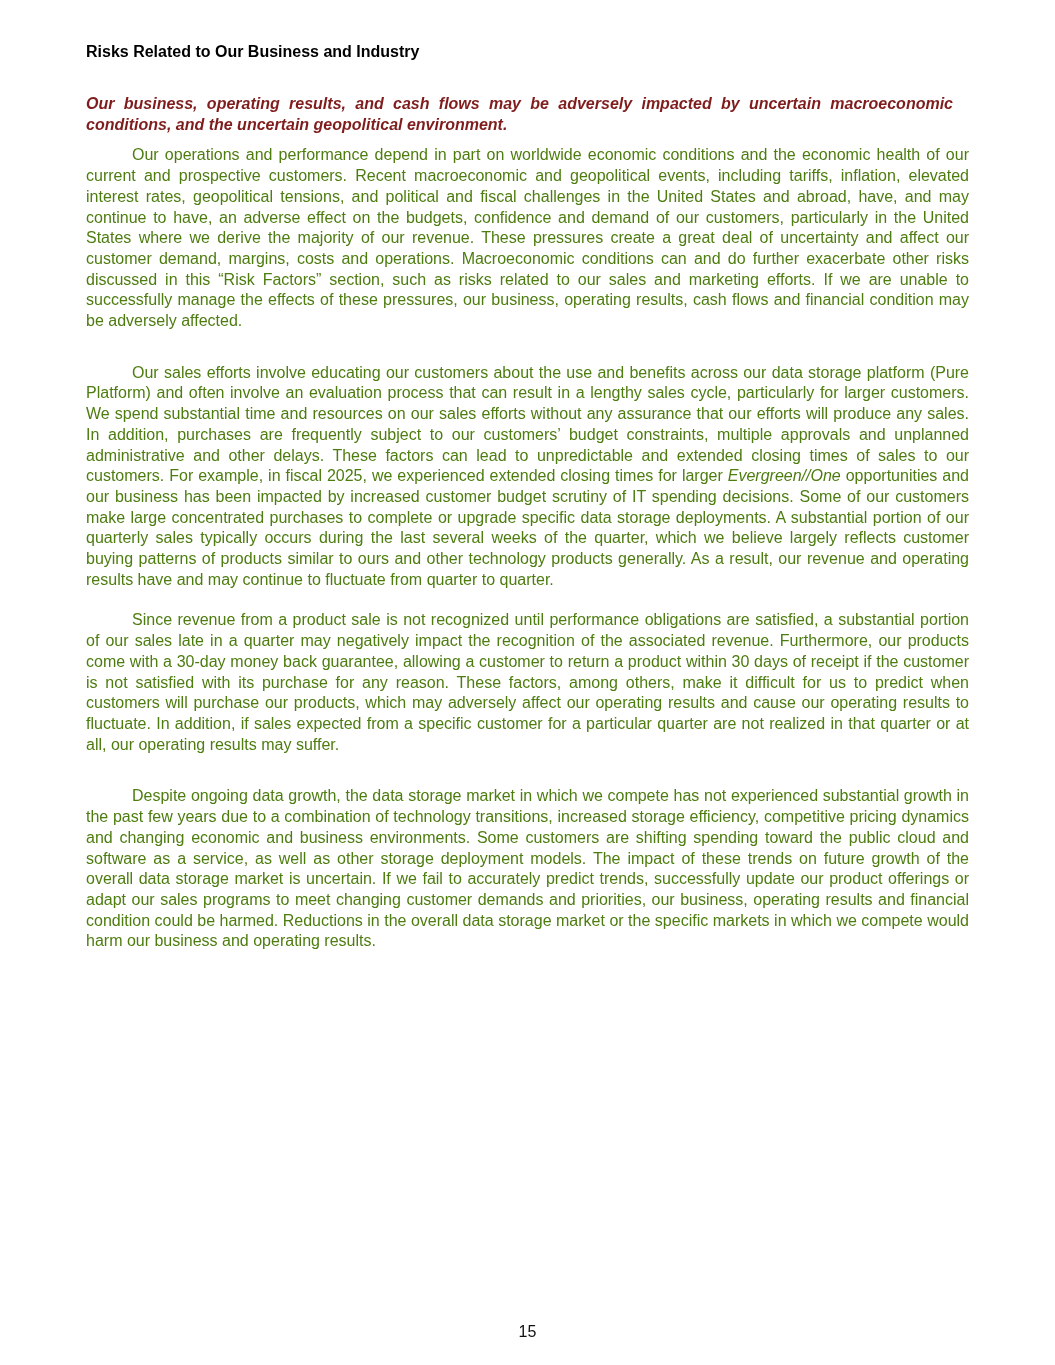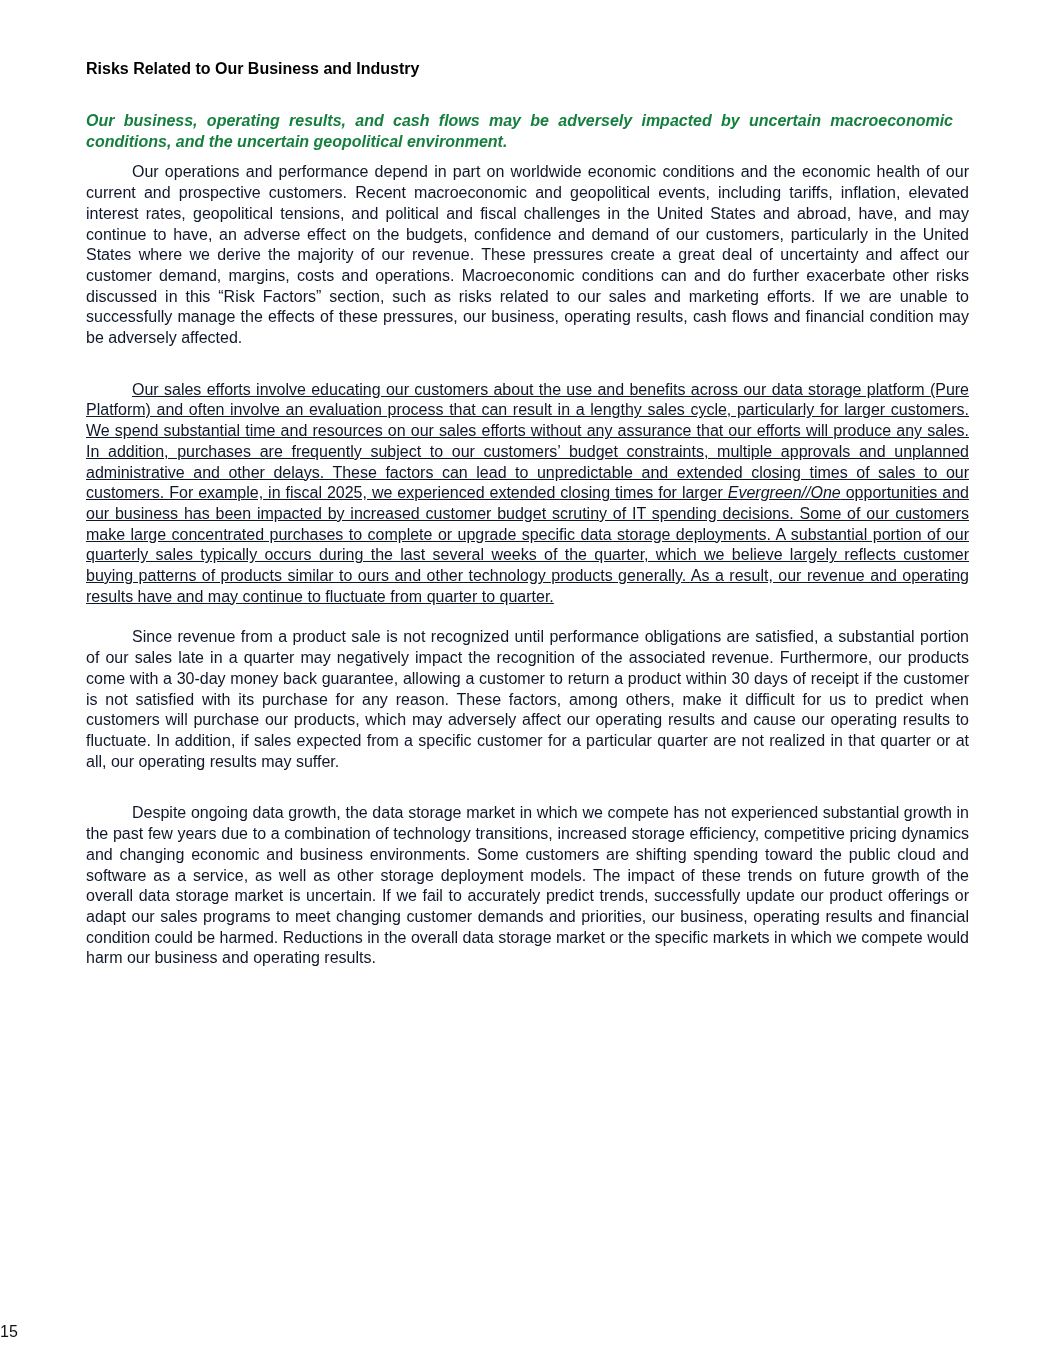--- a/index.html
+++ b/index.html
@@ -7,56 +7,57 @@
     width: 1055px;
     height: 1365px;
     position: relative;
     font-family: "Liberation Sans", sans-serif;
     color: #333333;
     overflow: hidden;
   }
   .page {
     position: absolute;
     left: 86px;
-    top: 59px;
+    top: 42px;
     width: 883px;
   }
   .section-title {
     font-weight: bold;
     font-size: 16px;
     line-height: 20px;
     color: #000000;
     margin: 0 0 32px 0;
   }
   .risk-heading {
     font-weight: bold;
     font-style: italic;
     font-size: 16px;
     line-height: 20.7px;
-    color: #15803d;
+    color: #7f1d1d;
     text-align: justify;
     text-align-last: left;
     margin: 0 16px 10px 0;
   }
   .para {
     font-size: 16px;
     line-height: 20.7px;
     text-align: justify;
     text-indent: 46px;
     margin: 0;
-    color: #0f172a;
+    color: #4d7c0f;
   }
   .gap-after-para { margin-bottom: 31px; }
-  .gap-between-paras { margin-bottom: 20px; text-decoration: underline; }
+  .gap-between-paras { margin-bottom: 20px; }
   .italic-inline { font-style: italic; }
   .page-number {
     position: absolute;
     top: 1322px;
     left: 0;
     width: 1055px;
+    text-align: center;
     font-size: 16px;
     line-height: 20px;
     color: #111111;
   }
 </style>
 </head>
 <body>
 
 <div class="page">
   <div class="section-title">Risks Related to Our Business and Industry</div>

